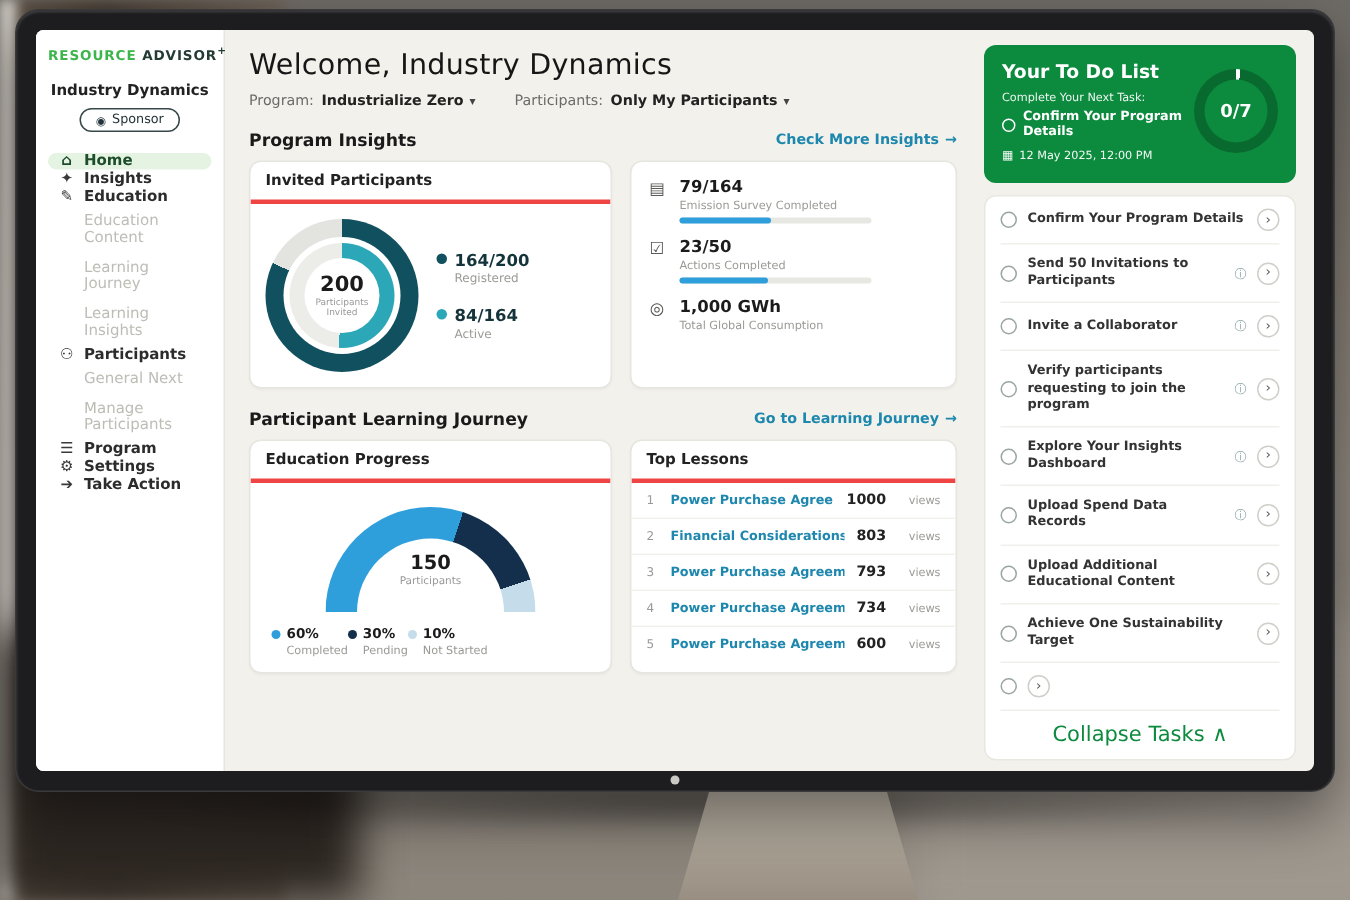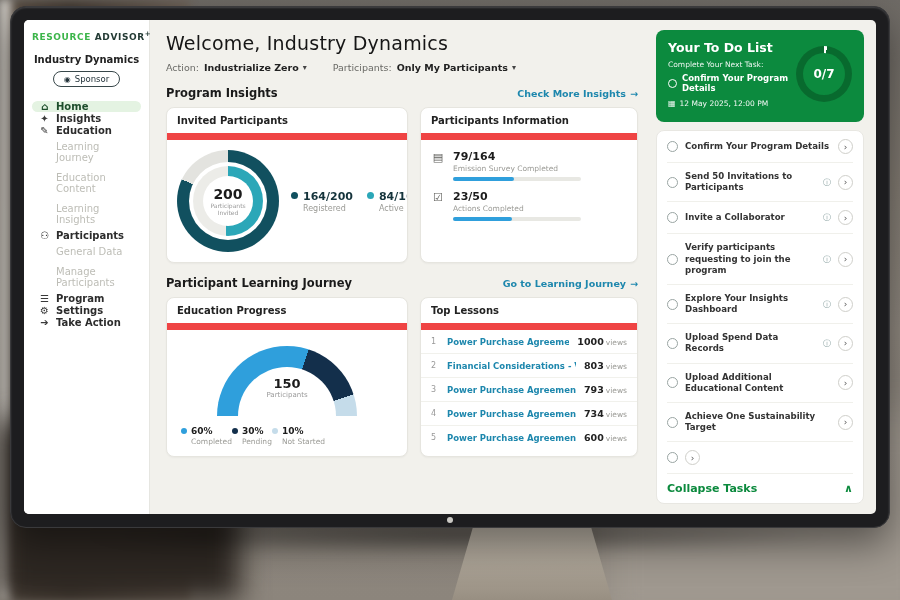--- a/index.html
+++ b/index.html
@@ -57,35 +57,35 @@
   .title{font-size:19px;font-weight:400;color:#161616;letter-spacing:.2px}
   .filters{display:flex;gap:26px;margin-top:8px;align-items:center}
   .filter{display:flex;align-items:center;font-size:9.5px;color:#6a6a66;cursor:pointer}
   .f-value{font-weight:700;color:#222;margin-left:5px}
   .f-chev{font-size:8px;color:#444;margin-left:4px}
   .section-head{display:flex;justify-content:space-between;align-items:center;margin:13px 0 7px}
   .section-title{font-size:11.5px;font-weight:700;color:#1a1a1a}
   .section-link{font-size:9.5px;font-weight:700;color:var(--c-link,#1d87ad);cursor:pointer;display:flex;align-items:flex-start;gap:4px}
   .cards{display:flex;gap:12px;align-items:stretch}
   .card{background:#fff;border:1px solid #e6e5df;border-radius:8px;box-shadow:0 1px 2px rgba(0,0,0,.04);overflow:hidden}
-  .card-h{padding:7px 10px;border-bottom:7px solid #ef4444;font-size:10px;font-weight:700;color:#222}
+  .card-h{padding:7px 10px;border-bottom:3px solid #ef4444;font-size:10px;font-weight:700;color:#222}
   .card-b{padding:10px}
 
   
   .card-invited{width:242px;flex:none}
   .donut-wrap{display:flex;align-items:center;gap:12px}
   .donut{--p:82;width:102px;height:102px;border-radius:50%;flex:none;display:flex;align-items:center;justify-content:center;
     background:conic-gradient(var(--c-registered,#11505f) 0 calc(var(--p)*1%),var(--c-track,#e3e3df) 0)}
   .donut-gap{width:78px;height:78px;border-radius:50%;background:#fff;display:flex;align-items:center;justify-content:center}
   .donut-inner{--p:51;width:70px;height:70px;border-radius:50%;display:flex;align-items:center;justify-content:center;
     background:conic-gradient(var(--c-active,#2ba7b8) 0 calc(var(--p)*1%),#ecece8 0)}
   .donut-hole{width:50px;height:50px;border-radius:50%;background:#fff;display:flex;flex-direction:column;align-items:center;justify-content:center;text-align:center}
   .d-val{font-size:14px;font-weight:700;color:#1b1b1b}
   .d-lab{font-size:6px;color:#999;line-height:1.2;width:40px}
-  .legend-col{display:flex;flex-direction:row;gap:14px}
+  .legend-col{display:flex;flex-direction:column;gap:14px}
   .lg-item{display:flex;align-items:flex-start;gap:5px}
   .lg-dot{width:7px;height:7px;border-radius:50%;margin-top:2px;flex:none}
   .lg-val{display:block;font-size:11px;font-weight:700;color:#14333b}
   .lg-lab{display:block;font-size:8px;color:#9a9a95;margin-top:1px}
 
   
   .card-info{flex:1;min-width:0}
   .stats{display:flex;flex-direction:column;gap:9px}
   .stat{display:flex;gap:8px}
   .stat .gi{width:14px;flex:none;font-size:11px;color:#5a5a56;text-align:center;margin-top:1px}
@@ -114,41 +114,41 @@
   .gl-pct{font-size:9px;font-weight:700;color:#1b1b1b}
   .gl-lab{font-size:7.5px;color:#9a9a95;padding-left:10px;white-space:nowrap}
 
   
   .card-lessons{flex:1;min-width:0}
   .lesson{display:flex;align-items:center;gap:8px;padding:6px 10px;border-bottom:1px solid #f1f1ec;cursor:default}
   .lesson:last-child{border-bottom:none}
   .lesson-rank{font-size:8px;color:#999;width:8px;flex:none}
   .lesson-title{flex:1;min-width:0;font-size:8.5px;font-weight:600;color:var(--c-link,#1d87ad);white-space:nowrap;overflow:hidden;cursor:pointer}
   .lesson-views{font-size:9.5px;font-weight:700;color:#222;white-space:nowrap}
-  .views-suffix{font-size:7.5px;font-weight:400;color:#9a9a95;margin-left:2px}
+  .views-suffix{font-size:7.5px;font-weight:400;color:#9a9a95;margin-left:15px}
 
   
   .rightpanel{width:224px;flex:none;padding:10px 12px 0 4px;overflow:hidden}
   .todo-hero{position:relative;background:var(--c-todo-green,#0c8a3e);border-radius:8px;color:#fff;padding:10px 12px 12px;min-height:92px}
   .todo-title{font-size:12.5px;font-weight:700}
   .todo-sub{font-size:7.5px;margin-top:5px;opacity:.92}
   .todo-next{display:flex;align-items:center;gap:5px;margin-top:4px;font-size:8.5px;font-weight:700;max-width:130px;cursor:pointer}
   .todo-check{width:9px;height:9px;border:1.3px solid #fff;border-radius:50%;flex:none}
   .todo-due{display:flex;align-items:center;gap:4px;margin-top:6px;font-size:7.5px;opacity:.95}
   .cal-ic{font-size:8px}
   .todo-ring{position:absolute;right:12px;top:16px;width:56px;height:56px;border-radius:50%;display:flex;align-items:center;justify-content:center;
     background:conic-gradient(#ffffff 0 6deg,var(--c-todo-green-dark,#086a2e) 6deg 360deg)}
   .todo-ring-hole{width:42px;height:42px;border-radius:50%;background:var(--c-todo-green,#0c8a3e);display:flex;align-items:center;justify-content:center;font-size:12px;font-weight:700}
   .tasks{background:#fff;border:1px solid #e8e7e2;border-radius:8px;margin-top:8px;padding:0 10px}
   .task{display:flex;align-items:center;gap:7px;padding:8px 0;border-bottom:1px solid #f0f0eb;cursor:pointer}
   .task-check{width:11px;height:11px;border:1.4px solid #9aa5a3;border-radius:50%;flex:none}
   .task-label{flex:1;min-width:0;font-size:8.6px;font-weight:600;color:#333;line-height:1.3}
   .task-info{font-size:8px;color:#8fa5a5;flex:none}
   .task-go{width:15px;height:15px;border:1px solid #cfcfca;border-radius:50%;display:flex;align-items:center;justify-content:center;font-size:9px;color:#555;flex:none;cursor:pointer}
-  .collapse{display:flex;align-items:center;justify-content:space-between;gap:5px;padding:8px 0;font-size:11px;font-weight:700;color:var(--c-todo-green,#0c8a3e);cursor:pointer}
+  .collapse{display:flex;align-items:center;justify-content:center;gap:5px;padding:8px 0;font-size:14px;font-weight:400;color:var(--c-todo-green,#0c8a3e);cursor:pointer}
 </style>
 </head>
 <body>
 
 <div class="bg-base"></div>
 <div class="bg-left"></div>
 <div class="bg-bl"></div>
 <div class="bg-br"></div>
 <div class="desk-shadow"></div>
 <div class="stand"></div>
@@ -178,41 +178,41 @@
             <span class="nav-label">Insights</span>
           </div>
 
           <div class="nav-item">
             <span class="ni i-education"></span>
             <span class="nav-label">Education</span>
           </div>
 
           <div class="nav-item sub">
             <span class="ni" style="visibility: hidden;"></span>
-            <span class="nav-label">Learning Journey</span>
+            <span class="nav-label">Education Content</span>
           </div>
 
           <div class="nav-item sub">
             <span class="ni" style="visibility: hidden;"></span>
-            <span class="nav-label">Education Content</span>
+            <span class="nav-label">Learning Journey</span>
           </div>
 
           <div class="nav-item sub">
             <span class="ni" style="visibility: hidden;"></span>
             <span class="nav-label">Learning Insights</span>
           </div>
 
           <div class="nav-item">
             <span class="ni i-participants"></span>
             <span class="nav-label">Participants</span>
           </div>
 
           <div class="nav-item sub">
             <span class="ni" style="visibility: hidden;"></span>
-            <span class="nav-label">General Data</span>
+            <span class="nav-label">General Next</span>
           </div>
 
           <div class="nav-item sub">
             <span class="ni" style="visibility: hidden;"></span>
             <span class="nav-label">Manage Participants</span>
           </div>
 
           <div class="nav-item">
             <span class="ni i-program"></span>
             <span class="nav-label">Program</span>
@@ -229,21 +229,21 @@
           </div>
         </nav>
     </aside>
 
     <main class="main">
       <h1 class="title">Welcome, Industry Dynamics</h1>
 
       <div class="filters">
 
           <div class="filter">
-            <span class="f-label">Action:</span>
+            <span class="f-label">Program:</span>
             <span class="f-value">Industrialize Zero</span>
             <span class="f-chev">▾</span>
           </div>
 
           <div class="filter">
             <span class="f-label">Participants:</span>
             <span class="f-value">Only My Participants</span>
             <span class="f-chev">▾</span>
           </div>
         </div>
@@ -285,21 +285,20 @@
                   <span>
                     <span class="lg-val">84/164</span>
                     <span class="lg-lab">Active</span>
                   </span>
                 </div>
               </div>
           </div>
         </div>
 
         <div class="card card-info">
-          <div class="card-h">Participants Information</div>
           <div class="card-b stats">
 
               <div class="stat">
                 <span class="gi i-survey"></span>
                 <span>
                   <div class="stat-value">79/164</div>
                   <div class="stat-label">Emission Survey Completed</div>
                   <div class="pbar" style="--w: 48;">
                     <div class="pbar-fill"></div>
                   </div>
@@ -310,20 +309,28 @@
                 <span class="gi i-actions"></span>
                 <span>
                   <div class="stat-value">23/50</div>
                   <div class="stat-label">Actions Completed</div>
                   <div class="pbar" style="--w: 46;">
                     <div class="pbar-fill"></div>
                   </div>
                 </span>
               </div>
 
+              <div class="stat">
+                <span class="gi i-energy"></span>
+                <span>
+                  <div class="stat-value">1,000 GWh</div>
+                  <div class="stat-label">Total Global Consumption</div>
+
+                </span>
+              </div>
             </div>
         </div>
       </div>
 
       <div class="section-head">
         <span class="section-title">Participant Learning Journey</span>
         <span class="section-link">
           <span>Go to Learning Journey</span>
           <span>→</span>
         </span>

